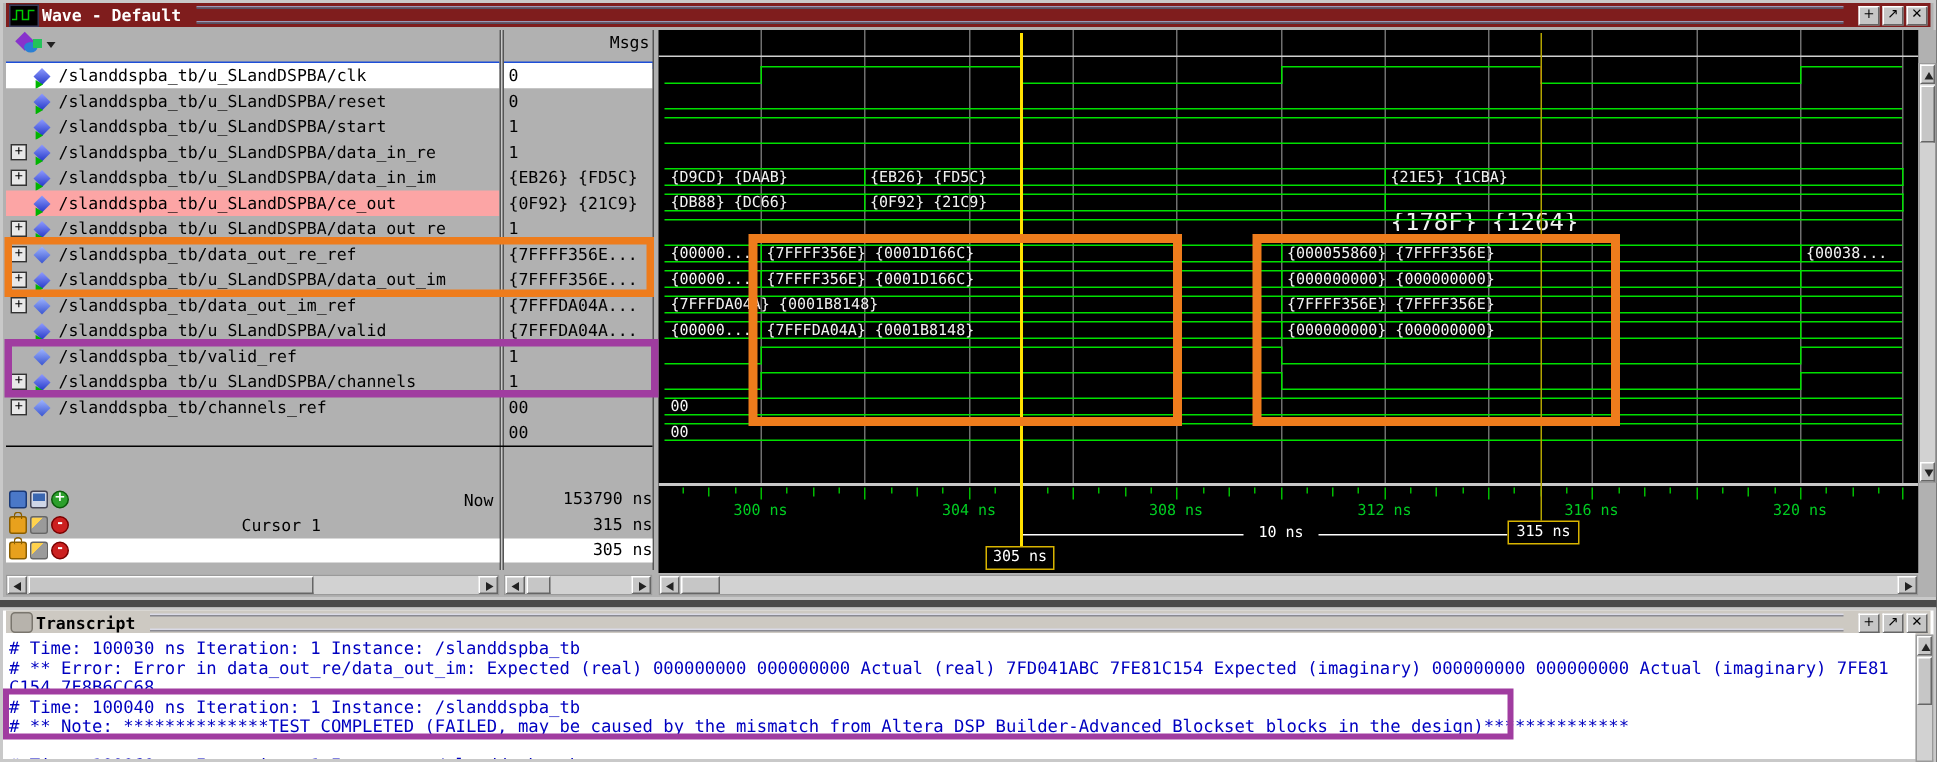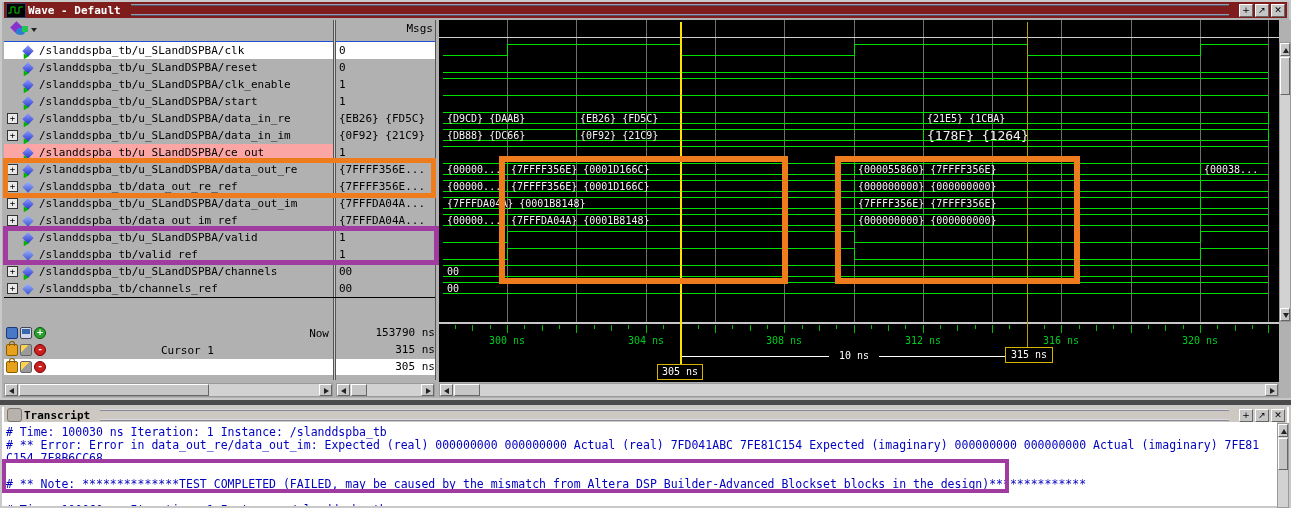--- a/index.html
+++ b/index.html
@@ -93,27 +93,20 @@
           <span class="diamond">
             <span class="dArrow"></span>
           </span>
           <span class="sigtext">/slanddspba_tb/u_SLandDSPBA/reset</span>
         </div>
         <div class="pane-row" style="background: rgb(177, 177, 177);">
           <span class="plusspace"></span>
           <span class="diamond">
             <span class="dArrow"></span>
           </span>
-          <span class="sigtext">/slanddspba_tb/u_SLandDSPBA/clk_enable</span>
-        </div>
-        <div class="pane-row" style="background: rgb(177, 177, 177);">
-          <span class="plusspace"></span>
-          <span class="diamond">
-            <span class="dArrow"></span>
-          </span>
           <span class="sigtext">/slanddspba_tb/u_SLandDSPBA/start</span>
         </div>
         <div class="pane-row" style="background: rgb(177, 177, 177);">
           <span class="plusbox">+</span>
           <span class="diamond">
             <span class="dArrow"></span>
           </span>
           <span class="sigtext">/slanddspba_tb/u_SLandDSPBA/data_in_re</span>
         </div>
         <div class="pane-row" style="background: rgb(177, 177, 177);">
@@ -320,21 +313,21 @@
         <div style="position: absolute; left: 4px; top: 109px; width: 133px; height: 1px; background: rgb(0, 224, 0);"></div>
         <div style="position: absolute; left: 4px; top: 120px; width: 133px; height: 1px; background: rgb(0, 224, 0);"></div>
         <div style="position: absolute; left: 8px; top: 110px; width: 125px; overflow: hidden; white-space: nowrap; color: rgb(242, 242, 242); font-size: 10px; line-height: 12px; text-align: left;">{DB88} {DC66}</div>
         <div style="position: absolute; left: 137px; top: 109px; width: 347px; height: 1px; background: rgb(0, 224, 0);"></div>
         <div style="position: absolute; left: 137px; top: 120px; width: 347px; height: 1px; background: rgb(0, 224, 0);"></div>
         <div style="position: absolute; left: 137px; top: 109px; width: 1px; height: 12px; background: rgb(0, 224, 0);"></div>
         <div style="position: absolute; left: 141px; top: 110px; width: 339px; overflow: hidden; white-space: nowrap; color: rgb(242, 242, 242); font-size: 10px; line-height: 12px; text-align: left;">{0F92} {21C9}</div>
         <div style="position: absolute; left: 484px; top: 109px; width: 345px; height: 1px; background: rgb(0, 224, 0);"></div>
         <div style="position: absolute; left: 484px; top: 120px; width: 345px; height: 1px; background: rgb(0, 224, 0);"></div>
         <div style="position: absolute; left: 484px; top: 109px; width: 1px; height: 12px; background: rgb(0, 224, 0);"></div>
-        <div style="position: absolute; left: 488px; top: 110px; width: 337px; overflow: hidden; white-space: nowrap; color: rgb(242, 242, 242); font-size: 13px; line-height: 12px; text-align: left;">{178F} {1264}</div>
+        <div style="position: absolute; left: 488px; top: 122px; width: 337px; overflow: hidden; white-space: nowrap; color: rgb(242, 242, 242); font-size: 16px; line-height: 12px; text-align: left;">{178F} {1264}</div>
         <div style="position: absolute; left: 829px; top: 109px; width: 1px; height: 1px; background: rgb(0, 224, 0);"></div>
         <div style="position: absolute; left: 829px; top: 120px; width: 1px; height: 1px; background: rgb(0, 224, 0);"></div>
         <div style="position: absolute; left: 829px; top: 109px; width: 1px; height: 12px; background: rgb(0, 224, 0);"></div>
         <div style="position: absolute; left: 4px; top: 126px; width: 825px; height: 1px; background: rgb(0, 224, 0);"></div>
         <div style="position: absolute; left: 4px; top: 143px; width: 64px; height: 1px; background: rgb(0, 224, 0);"></div>
         <div style="position: absolute; left: 4px; top: 154px; width: 64px; height: 1px; background: rgb(0, 224, 0);"></div>
         <div style="position: absolute; left: 8px; top: 144px; width: 56px; overflow: hidden; white-space: nowrap; color: rgb(242, 242, 242); font-size: 10px; line-height: 12px; text-align: left;">{00000...</div>
         <div style="position: absolute; left: 68px; top: 143px; width: 347px; height: 1px; background: rgb(0, 224, 0);"></div>
         <div style="position: absolute; left: 68px; top: 154px; width: 347px; height: 1px; background: rgb(0, 224, 0);"></div>
         <div style="position: absolute; left: 68px; top: 143px; width: 1px; height: 12px; background: rgb(0, 224, 0);"></div>
@@ -505,20 +498,21 @@
       <span class="tb-btn">+</span>
       <span class="tb-btn">↗</span>
       <span class="tb-btn">✕</span>
     </div>
   </div>
 
   <div id="transcript-body">
       <div class="tline" style="top: 3px;">#    Time: 100030 ns  Iteration: 1  Instance: /slanddspba_tb</div>
       <div class="tline" style="top: 16px;"># ** Error: Error in data_out_re/data_out_im: Expected (real) 000000000 000000000 Actual (real) 7FD041ABC 7FE81C154 Expected (imaginary) 000000000 000000000 Actual (imaginary) 7FE81</div>
       <div class="tline" style="top: 29px;">C154 7F8B6CC68</div>
+      <div class="tline" style="top: 42px;">#    Time: 100040 ns  Iteration: 1  Instance: /slanddspba_tb</div>
       <div class="tline" style="top: 55px;"># ** Note: **************TEST COMPLETED (FAILED, may be caused by the mismatch from Altera DSP Builder-Advanced Blockset blocks in the design)**************</div>
       <div class="tline" style="top: 81px;">#    Time: 100060 ns  Iteration: 1  Instance: /slanddspba_tb</div>
     </div>
 
   <div class="hl" style="left:2px;top:459px;width:1007px;height:34px;border:4px solid #a03ca0;"></div>
 
   <div class="sb" style="left:1277px;top:423px;width:12px;height:85px;">
     <span class="sb-btn" style="left:0;top:0;width:10px;height:13px;">
         <span class="tri" style="left:2px;top:4px;border-left:3px solid transparent;border-right:3px solid transparent;border-bottom:5px solid #222;"></span>
       </span>

